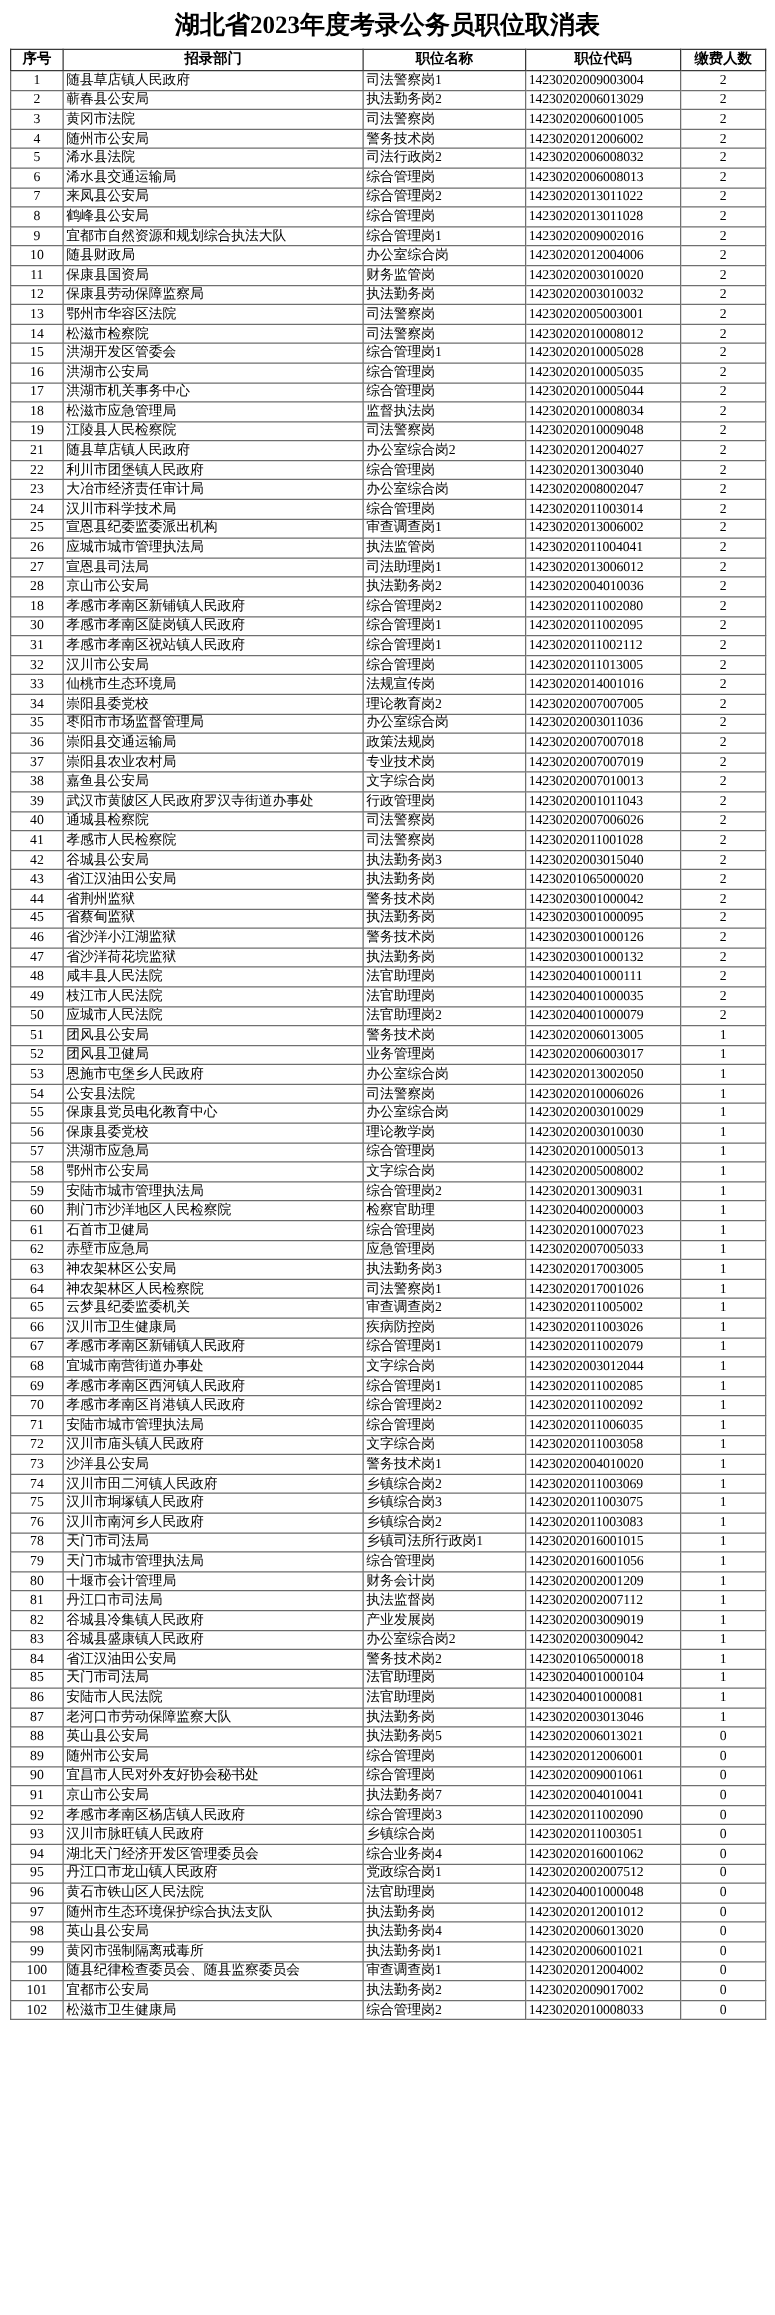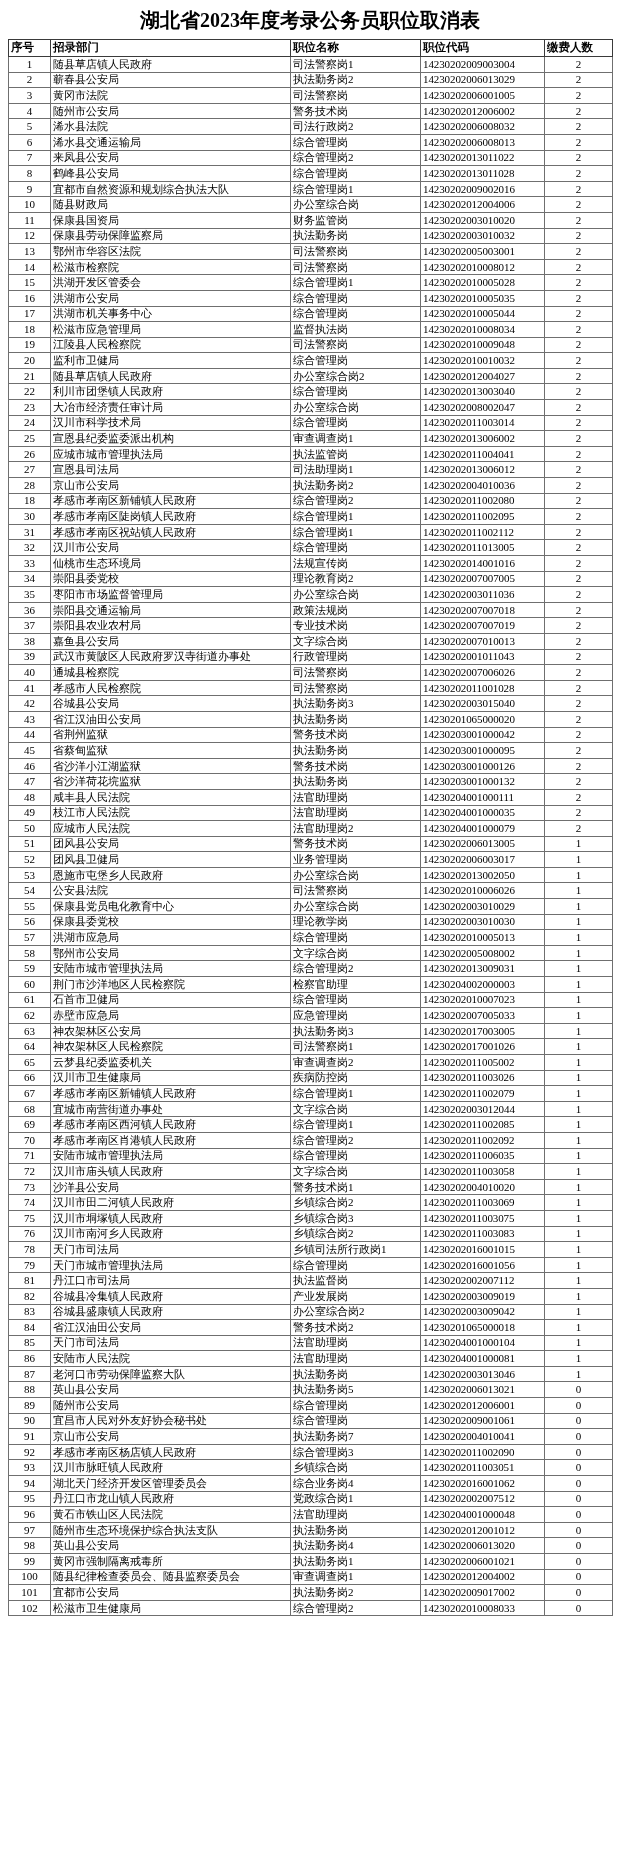--- a/index.html
+++ b/index.html
@@ -49,21 +49,21 @@
     font-size: 11px;
     line-height: 1;
     height: 14.6px;
     padding: 0 2px;
     color: #000;
     overflow: hidden;
     white-space: nowrap;
   }
   table.sheet th {
     font-weight: bold;
-    text-align: left;
+    text-align: center;
     font-size: 11.5px;
     height: 16px;
     border-color: #3a3a3a;
     margin-left: 12px;
   }
   td.idx  { text-align: center; }
   td.dept { text-align: left; padding-left: 4px; }
   td.post { text-align: left; padding-left: 3px; }
   td.code { text-align: left; padding-left: 3px; font-family: "Liberation Serif", serif; letter-spacing: -0.1px;}
   td.cnt  { text-align: center; }
@@ -220,27 +220,20 @@
           <td class="cnt">2</td>
         </tr>
         <tr>
           <td class="idx">19</td>
           <td class="dept">江陵县人民检察院</td>
           <td class="post">司法警察岗</td>
           <td class="code">14230202010009048</td>
           <td class="cnt">2</td>
         </tr>
         <tr>
-          <td class="idx">20</td>
-          <td class="dept">监利市卫健局</td>
-          <td class="post">综合管理岗</td>
-          <td class="code">14230202010010032</td>
-          <td class="cnt">2</td>
-        </tr>
-        <tr>
           <td class="idx">21</td>
           <td class="dept">随县草店镇人民政府</td>
           <td class="post">办公室综合岗2</td>
           <td class="code">14230202012004027</td>
           <td class="cnt">2</td>
         </tr>
         <tr>
           <td class="idx">22</td>
           <td class="dept">利川市团堡镇人民政府</td>
           <td class="post">综合管理岗</td>
@@ -630,20 +623,27 @@
           <td class="dept">天门市司法局</td>
           <td class="post">乡镇司法所行政岗1</td>
           <td class="code">14230202016001015</td>
           <td class="cnt">1</td>
         </tr>
         <tr>
           <td class="idx">79</td>
           <td class="dept">天门市城市管理执法局</td>
           <td class="post">综合管理岗</td>
           <td class="code">14230202016001056</td>
+          <td class="cnt">1</td>
+        </tr>
+        <tr>
+          <td class="idx">80</td>
+          <td class="dept">十堰市会计管理局</td>
+          <td class="post">财务会计岗</td>
+          <td class="code">14230202002001209</td>
           <td class="cnt">1</td>
         </tr>
         <tr>
           <td class="idx">81</td>
           <td class="dept">丹江口市司法局</td>
           <td class="post">执法监督岗</td>
           <td class="code">14230202002007112</td>
           <td class="cnt">1</td>
         </tr>
         <tr>

